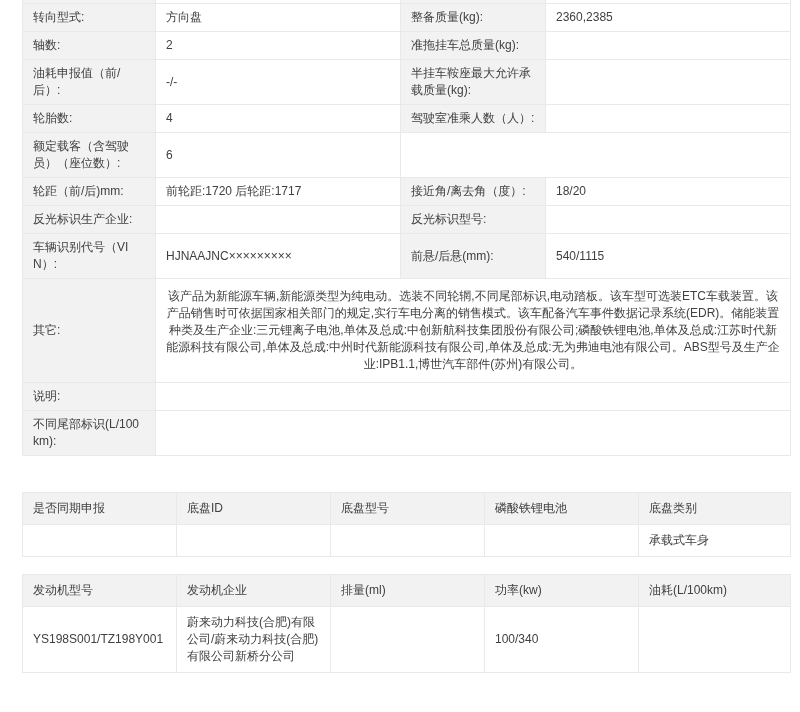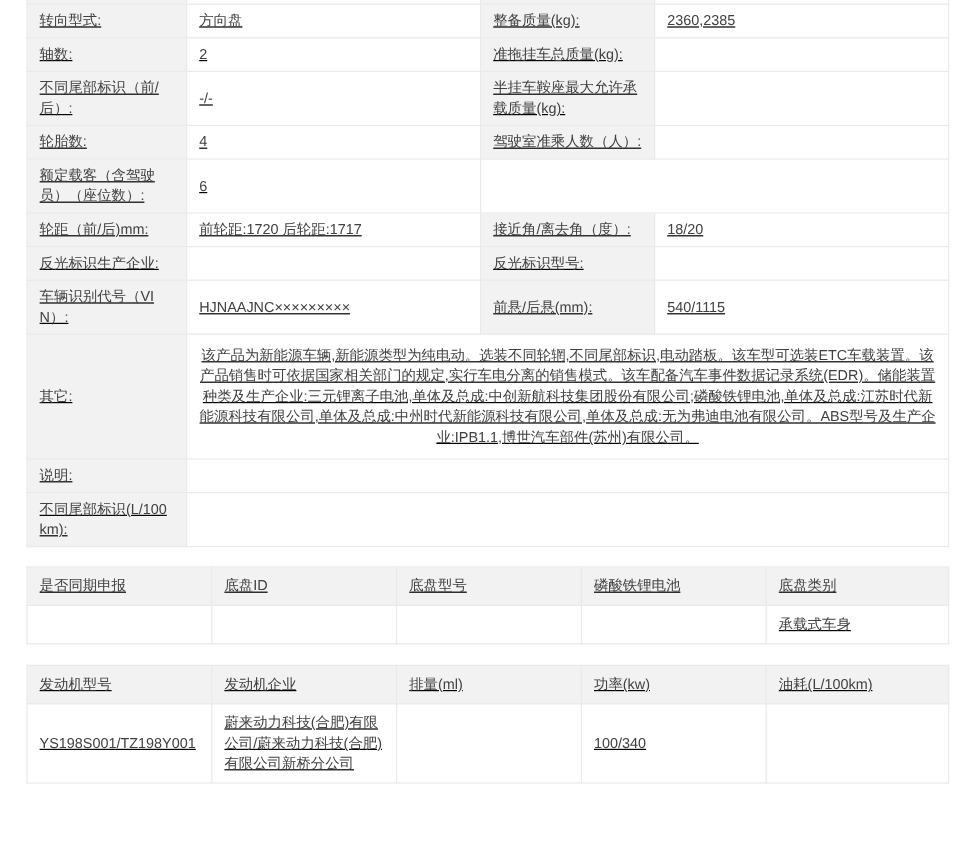--- a/index.html
+++ b/index.html
@@ -7,39 +7,38 @@
     width: 800px; height: 712px;
     overflow: hidden;
     background: #ffffff;
     font-family: "Liberation Sans", "DejaVu Sans", sans-serif;
   }
   .page { padding-left: 22px; }
   table {
     width: 768px;
     border-collapse: collapse;
     table-layout: fixed;
-    text-decoration: underline;
   }
   td, th {
     border: 1px solid #e9e9e9;
     font-size: 12px;
     line-height: 17px;
     font-weight: normal;
     color: #404040;
     padding: 5px 10px;
     height: 17px;
     vertical-align: middle;
     text-align: left;
     word-break: break-all;
     background: #ffffff;
   }
   .lbl, th { background: #f2f2f2; }
   tr.sliver td { height: 3px; padding: 0; border-top: none; }
   td.other-val { padding: 9px 10px; text-align: center; }
-  .chassis-table { margin-top: 16px; }
+  .chassis-table { margin-top: 36px; }
   .engine-table { margin-top: 17px; }
   .chassis-table th, .chassis-table td,
   .engine-table th, .engine-table td { padding: 7px 10px; }
 </style>
 </head>
 <body>
 
 <div class="page">
 
   <table class="spec-table">
@@ -62,21 +61,21 @@
       <td class="lbl">整备质量(kg):</td>
       <td>2360,2385</td>
     </tr>
     <tr>
       <td class="lbl">轴数:</td>
       <td>2</td>
       <td class="lbl">准拖挂车总质量(kg):</td>
       <td></td>
     </tr>
     <tr>
-      <td class="lbl">不同尾部标识（前/后）:</td>
+      <td class="lbl">油耗申报值（前/后）:</td>
       <td>-/-</td>
       <td class="lbl">半挂车鞍座最大允许承载质量(kg):</td>
       <td></td>
     </tr>
     <tr>
       <td class="lbl">轮胎数:</td>
       <td>4</td>
       <td class="lbl">驾驶室准乘人数（人）:</td>
       <td></td>
     </tr>

